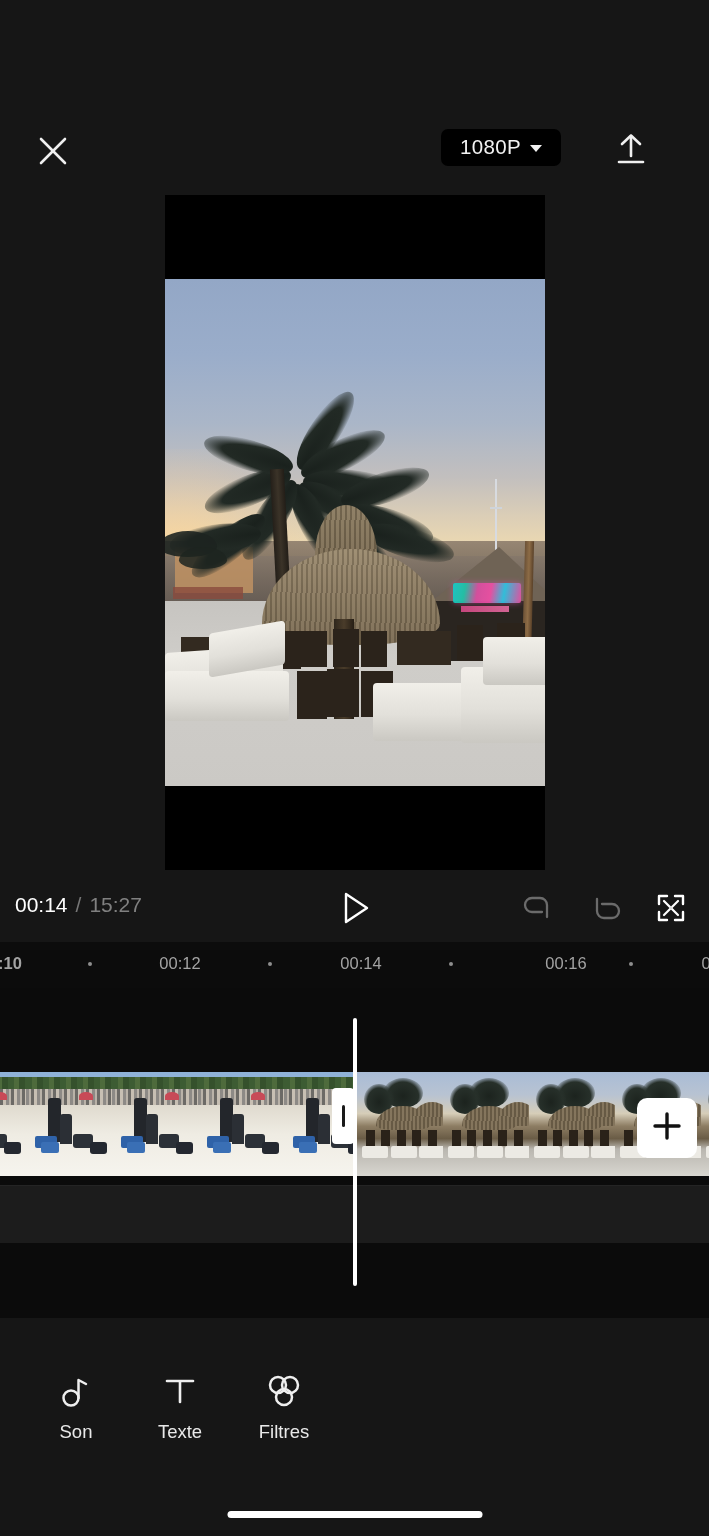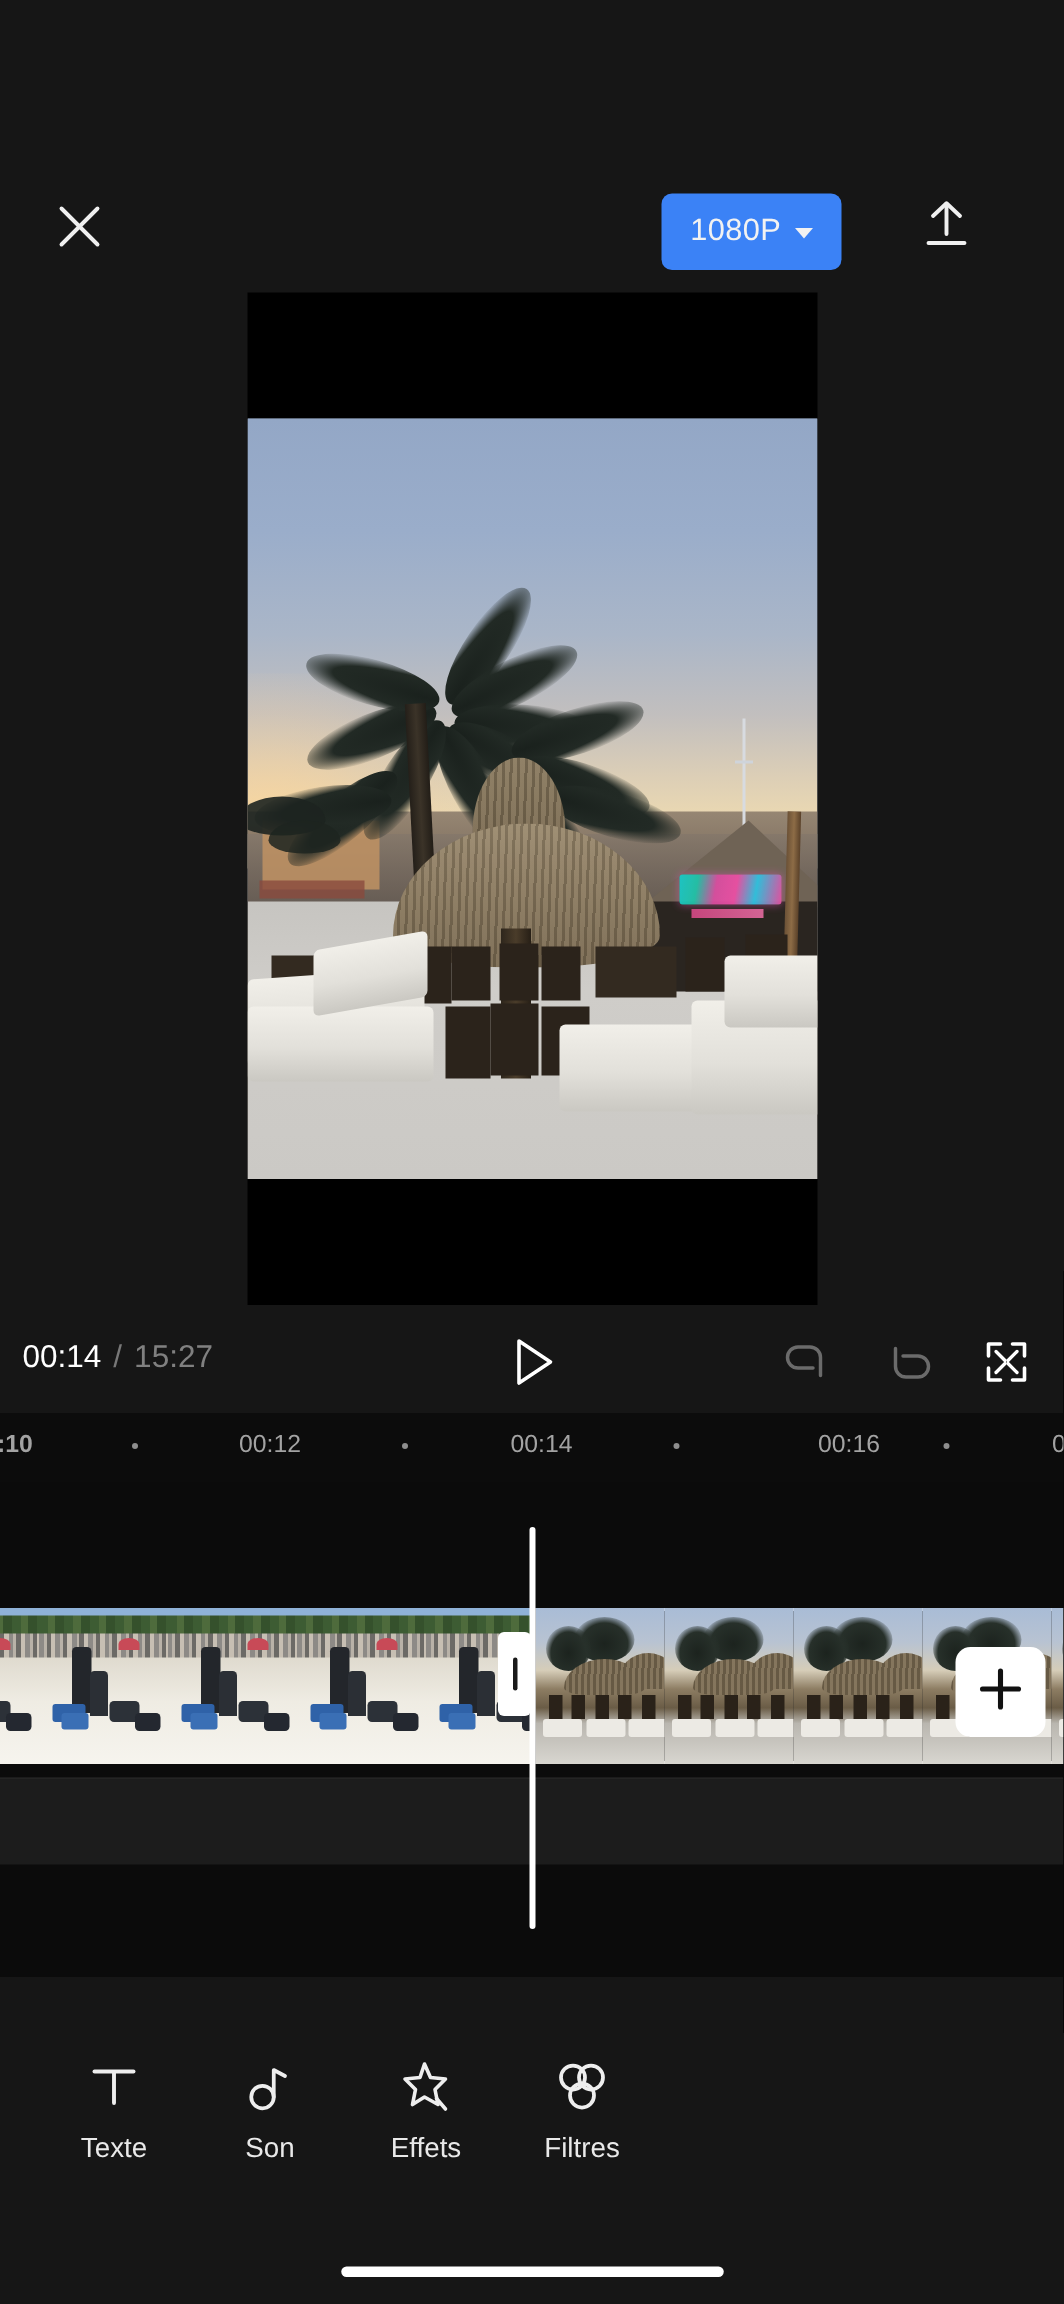--- a/index.html
+++ b/index.html
@@ -23,22 +23,22 @@
   }
   .close-btn {
     position: absolute; left: 30px; top: 128px;
     width: 46px; height: 46px;
     display: flex; align-items: center; justify-content: center;
   }
   .close-btn svg { display: block; }
 
   .res-badge {
     position: absolute; left: 441px; top: 129px;
-    width: 120px; height: 51px;
-    background: #3b82f6;
+    width: 120px; height: 37px;
+    background: #000000;
     border-radius: 7px;
     display: flex; align-items: center; justify-content: center;
     gap: 9px;
   }
   .res-badge .res-label {
     color: #f2f2f2;
     font-size: 20.5px;
     letter-spacing: .3px;
     line-height: 1;
   }
@@ -645,43 +645,34 @@
         </svg>
       </span>
     </div>
     <div class="playhead" id="playhead" style="left: 353px;"></div>
   </div>
 
   <div class="toolbar" id="toolbar">
       <div class="tool">
         <div class="t-icon">
           <svg width="40" height="40" viewBox="0 0 40 40">
-            <line x1="7" y1="10" x2="33" y2="10" stroke="#eee" stroke-width="2.6" stroke-linecap="round"></line>
-            <line x1="20" y1="11" x2="20" y2="31" stroke="#eee" stroke-width="2.6" stroke-linecap="round"></line>
-          </svg>
-        </div>
-        <div class="t-label">Texte</div>
-      </div>
-      <div class="tool">
-        <div class="t-icon">
-          <svg width="40" height="40" viewBox="0 0 40 40">
             <circle cx="15" cy="27" r="7.5" fill="none" stroke="#eee" stroke-width="2.5"></circle>
             <path d="M22.5 27 L22.5 9 L30 13" fill="none" stroke="#eee" stroke-width="2.5" stroke-linecap="round" stroke-linejoin="round"></path>
           </svg>
         </div>
         <div class="t-label">Son</div>
       </div>
       <div class="tool">
         <div class="t-icon">
           <svg width="40" height="40" viewBox="0 0 40 40">
-            <path d="M19 5 L23 14 L33 15 L26 22 L28 32 L19 27 L11 32 L13 22 L6 15 L16 14 Z" fill="none" stroke="#eee" stroke-width="2.4" stroke-linejoin="round"></path>
-            <line x1="27" y1="28" x2="33" y2="35" stroke="#eee" stroke-width="2.4" stroke-linecap="round"></line>
+            <line x1="7" y1="10" x2="33" y2="10" stroke="#eee" stroke-width="2.6" stroke-linecap="round"></line>
+            <line x1="20" y1="11" x2="20" y2="31" stroke="#eee" stroke-width="2.6" stroke-linecap="round"></line>
           </svg>
         </div>
-        <div class="t-label">Effets</div>
+        <div class="t-label">Texte</div>
       </div>
       <div class="tool">
         <div class="t-icon">
           <svg width="40" height="40" viewBox="0 0 40 40">
             <circle cx="14" cy="14" r="8" fill="none" stroke="#eee" stroke-width="2.5"></circle>
             <circle cx="26" cy="14" r="8" fill="none" stroke="#eee" stroke-width="2.5"></circle>
             <circle cx="20" cy="26" r="8" fill="none" stroke="#eee" stroke-width="2.5"></circle>
           </svg>
         </div>
         <div class="t-label">Filtres</div>

